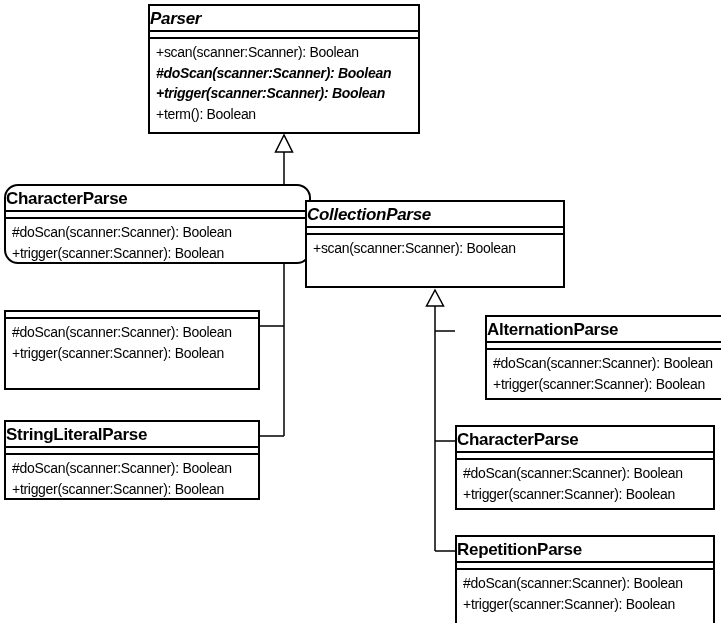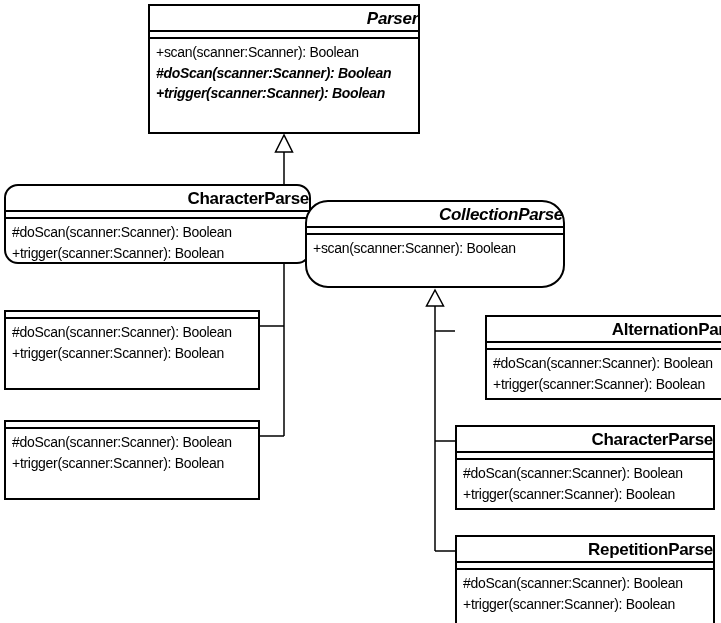--- a/index.html
+++ b/index.html
@@ -18,21 +18,21 @@
     position: absolute;
     border: 2px solid #000;
     background: #fff;
     display: flex;
     flex-direction: column;
   }
 
   .uml-title {
     height: 26px;
     border-bottom: 2px solid #000;
-    text-align: right;
+    text-align: left;
     font-weight: bold;
     font-size: 17px;
     line-height: 25px;
     letter-spacing: -0.3px;
     color: #000;
   }
 
   .uml-class.abstract .uml-title { font-style: italic; }
 
   .uml-attrs {
@@ -87,49 +87,51 @@
     <line x1="435" y1="551" x2="455" y2="551" stroke="#000000" stroke-width="1.5"></line>
   </svg>
 
   <div class="uml-class abstract" style="left:148px; top:4px; width:272px; height:130px;">
     <div class="uml-title">Parser</div>
     <div class="uml-attrs"></div>
     <div class="uml-methods">
       <div class="m">+scan(scanner:Scanner): Boolean</div>
       <div class="m abstract-m">#doScan(scanner:Scanner): Boolean</div>
       <div class="m abstract-m">+trigger(scanner:Scanner): Boolean</div>
+      <div class="m">+term(): Boolean</div>
     </div>
   </div>
 
   <div class="uml-class" style="left:4px; top:184px; width:307px; height:80px;border-radius:14px;">
     <div class="uml-title">CharacterParse</div>
     <div class="uml-attrs"></div>
     <div class="uml-methods">
       <div class="m">#doScan(scanner:Scanner): Boolean</div>
       <div class="m">+trigger(scanner:Scanner): Boolean</div>
     </div>
   </div>
 
-  <div class="uml-class abstract" style="left:305px; top:200px; width:260px; height:88px;border-radius:23px;">
+  <div class="uml-class abstract" style="left:305px; top:200px; width:260px; height:88px;">
     <div class="uml-title">CollectionParse</div>
     <div class="uml-attrs"></div>
     <div class="uml-methods">
       <div class="m">+scan(scanner:Scanner): Boolean</div>
     </div>
   </div>
 
   <div class="uml-class" style="left:4px; top:310px; width:256px; height:80px;">
     <div class="uml-attrs"></div>
     <div class="uml-methods">
       <div class="m">#doScan(scanner:Scanner): Boolean</div>
       <div class="m">+trigger(scanner:Scanner): Boolean</div>
     </div>
   </div>
 
   <div class="uml-class" style="left:4px; top:420px; width:256px; height:80px;">
+    <div class="uml-title">StringLiteralParse</div>
     <div class="uml-attrs"></div>
     <div class="uml-methods">
       <div class="m">#doScan(scanner:Scanner): Boolean</div>
       <div class="m">+trigger(scanner:Scanner): Boolean</div>
     </div>
   </div>
 
   <div class="uml-class" style="left:455px; top:315px; width:260px; height:85px;margin-left:30px;">
     <div class="uml-title">AlternationParse</div>
     <div class="uml-attrs"></div>

